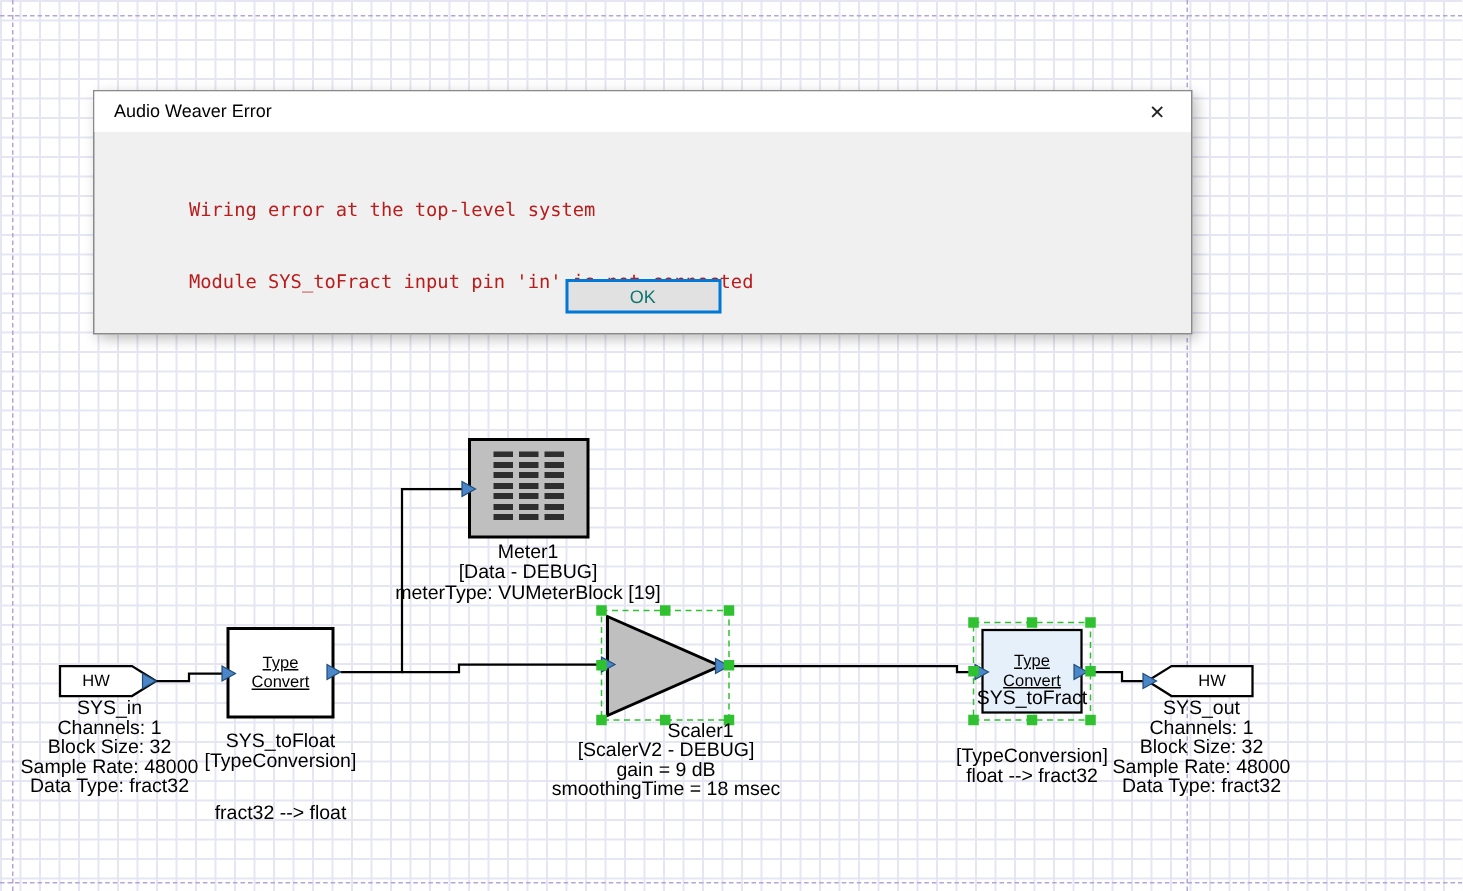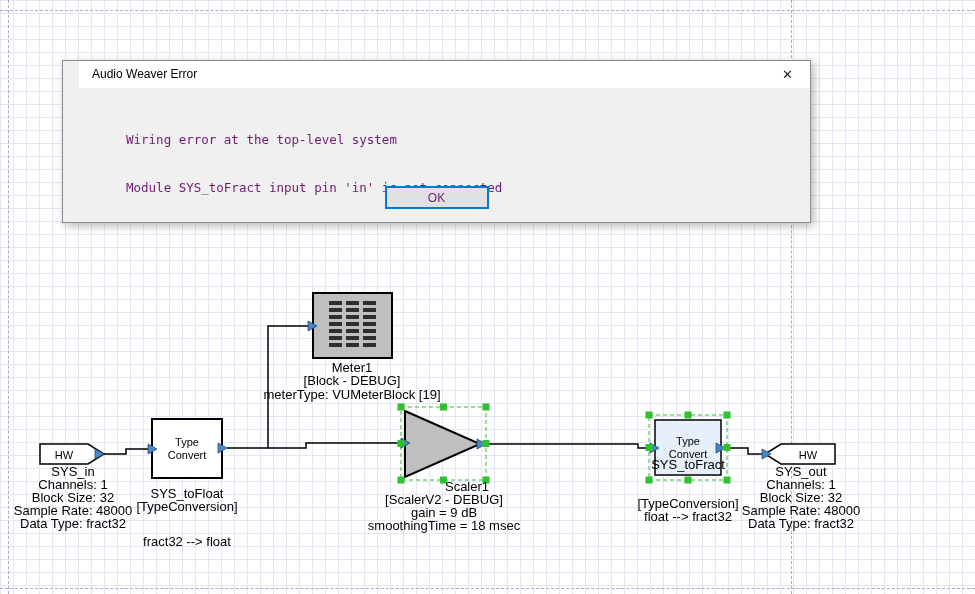--- a/index.html
+++ b/index.html
@@ -21,33 +21,33 @@
   .gray { fill:#bfbfbf; }
   .selblue { fill:#e6f0fa; stroke-width:1.5; }
   .hw-shape { fill:#ffffff; stroke:#000; stroke-width:1.5; }
   .pin { fill:#4a86c8; stroke:#1f4e79; stroke-width:0.8; }
   .handle { fill:#2fc12f; }
   .sel-rect { fill:none; stroke:#2fc12f; stroke-width:1; stroke-dasharray:4 3; }
 
   .labels { position:absolute; left:0; top:0; width:100%; height:100%; z-index:3; pointer-events:none; }
   .cap { position:absolute; transform:translateX(-50%); font-size:13px; line-height:12px; color:#000; white-space:nowrap; }
   .btitle { position:absolute; transform:translate(-50%,-50%); font-size:11px; line-height:13px; color:#000; text-align:center; white-space:nowrap; }
-  .btitle span { display:block; }
+  .btitle span { display:block;text-decoration:underline; }
 
   .meter-icon { position:absolute; display:flex; gap:4px; z-index:3; }
   .meter-icon i { width:13px; height:46px; background:repeating-linear-gradient(to bottom, #2e2e2e 0 4px, rgba(0,0,0,0) 4px 7px); }
 
   .dialog { position:absolute; left:62px; top:60px; width:731px; height:161px;
-    background:#f0f0f0; border:1px solid #8a8a8a; box-shadow:3px 3px 9px rgba(0,0,0,0.28); z-index:10;padding-left:16px; }
+    background:#f0f0f0; border:1px solid #8a8a8a; box-shadow:3px 3px 9px rgba(0,0,0,0.28); z-index:10; }
   .dialog-titlebar { position:relative; height:27px; background:#ffffff; }
   .dialog-title { position:absolute; left:13px; top:0; line-height:27px; font-size:12px; color:#000; }
   .dialog-close { position:absolute; right:0; top:0; width:45px; height:27px; text-align:center; line-height:27px; font-size:13px; color:#222; cursor:pointer; }
-  .dialog-msg { position:absolute; left:63px; top:39px; font-family:"DejaVu Sans Mono", monospace; font-size:12.5px; line-height:16px; color:#701a75; white-space:pre; }
+  .dialog-msg { position:absolute; left:63px; top:39px; font-family:"DejaVu Sans Mono", monospace; font-size:12.5px; line-height:16px; color:#b91c1c; white-space:pre; }
   .ok-button { position:absolute; left:50%; transform:translateX(-50%); bottom:13px; width:104px; height:23px;
-    background:#e1e1e1; border:2px solid #0078d7; font-family:"Liberation Sans", sans-serif; font-size:12px; color:#701a75; cursor:pointer; }
+    background:#e1e1e1; border:2px solid #0078d7; font-family:"Liberation Sans", sans-serif; font-size:12px; color:#0f766e; cursor:pointer; }
 </style>
 </head>
 <body>
 
 <div class="canvas">
 
   <div class="guide-v" style="left:8px"></div>
   <div class="guide-v" style="left:791px"></div>
   <div class="guide-h" style="top:10px"></div>
   <div class="guide-h" style="top:588px"></div>
@@ -123,21 +123,21 @@
     <div class="cap" style="left:73px;top:479px">Channels: 1</div>
     <div class="cap" style="left:73px;top:492px">Block Size: 32</div>
     <div class="cap" style="left:73px;top:505px">Sample Rate: 48000</div>
     <div class="cap" style="left:73px;top:518px">Data Type: fract32</div>
 
     <div class="cap" style="left:187px;top:488px">SYS_toFloat</div>
     <div class="cap" style="left:187px;top:501px">[TypeConversion]</div>
     <div class="cap" style="left:187px;top:536px">fract32 --&gt; float</div>
 
     <div class="cap" style="left:352px;top:362px">Meter1</div>
-    <div class="cap" style="left:352px;top:375px">[Block - DEBUG]</div>
+    <div class="cap" style="left:352px;top:375px">[Data - DEBUG]</div>
     <div class="cap" style="left:352px;top:389px">meterType: VUMeterBlock [19]</div>
 
     <div class="cap" style="left:467px;top:481px">Scaler1</div>
     <div class="cap" style="left:444px;top:494px">[ScalerV2 - DEBUG]</div>
     <div class="cap" style="left:444px;top:507px">gain = 9 dB</div>
     <div class="cap" style="left:444px;top:520px">smoothingTime = 18 msec</div>
 
     <div class="cap" style="left:688px;top:459px">SYS_toFract</div>
     <div class="cap" style="left:688px;top:498px">[TypeConversion]</div>
     <div class="cap" style="left:688px;top:511px">float --&gt; fract32</div>

